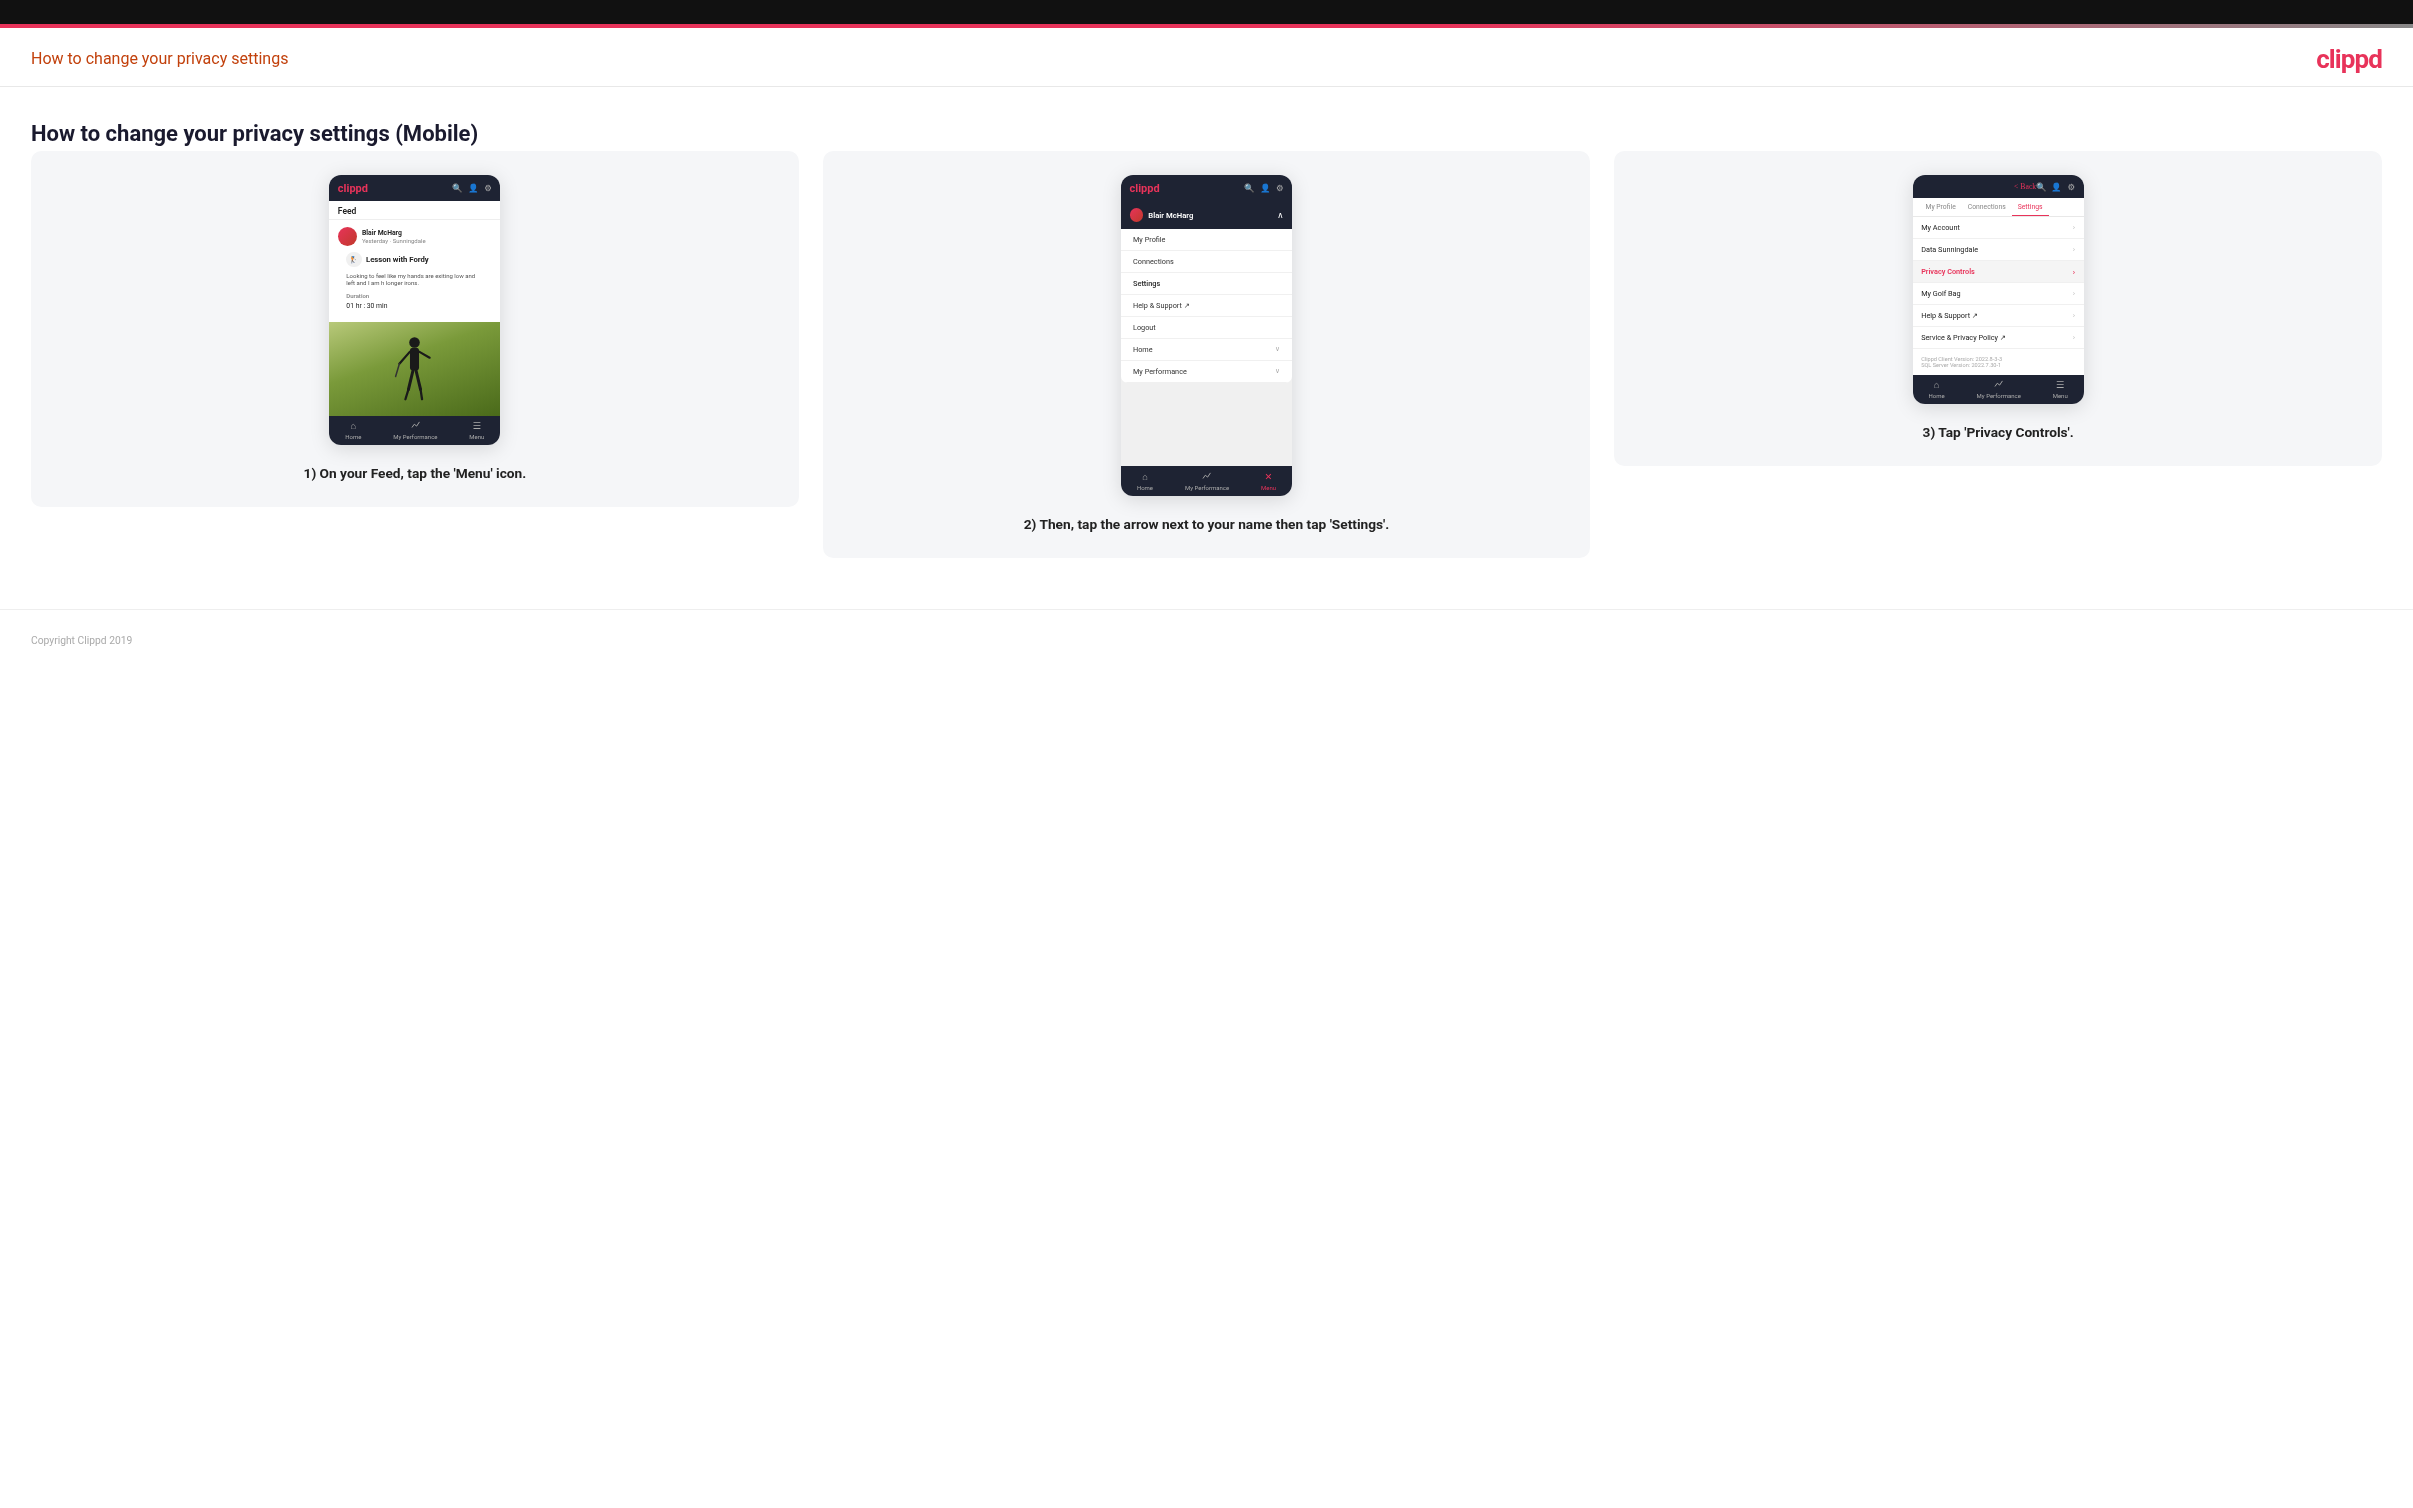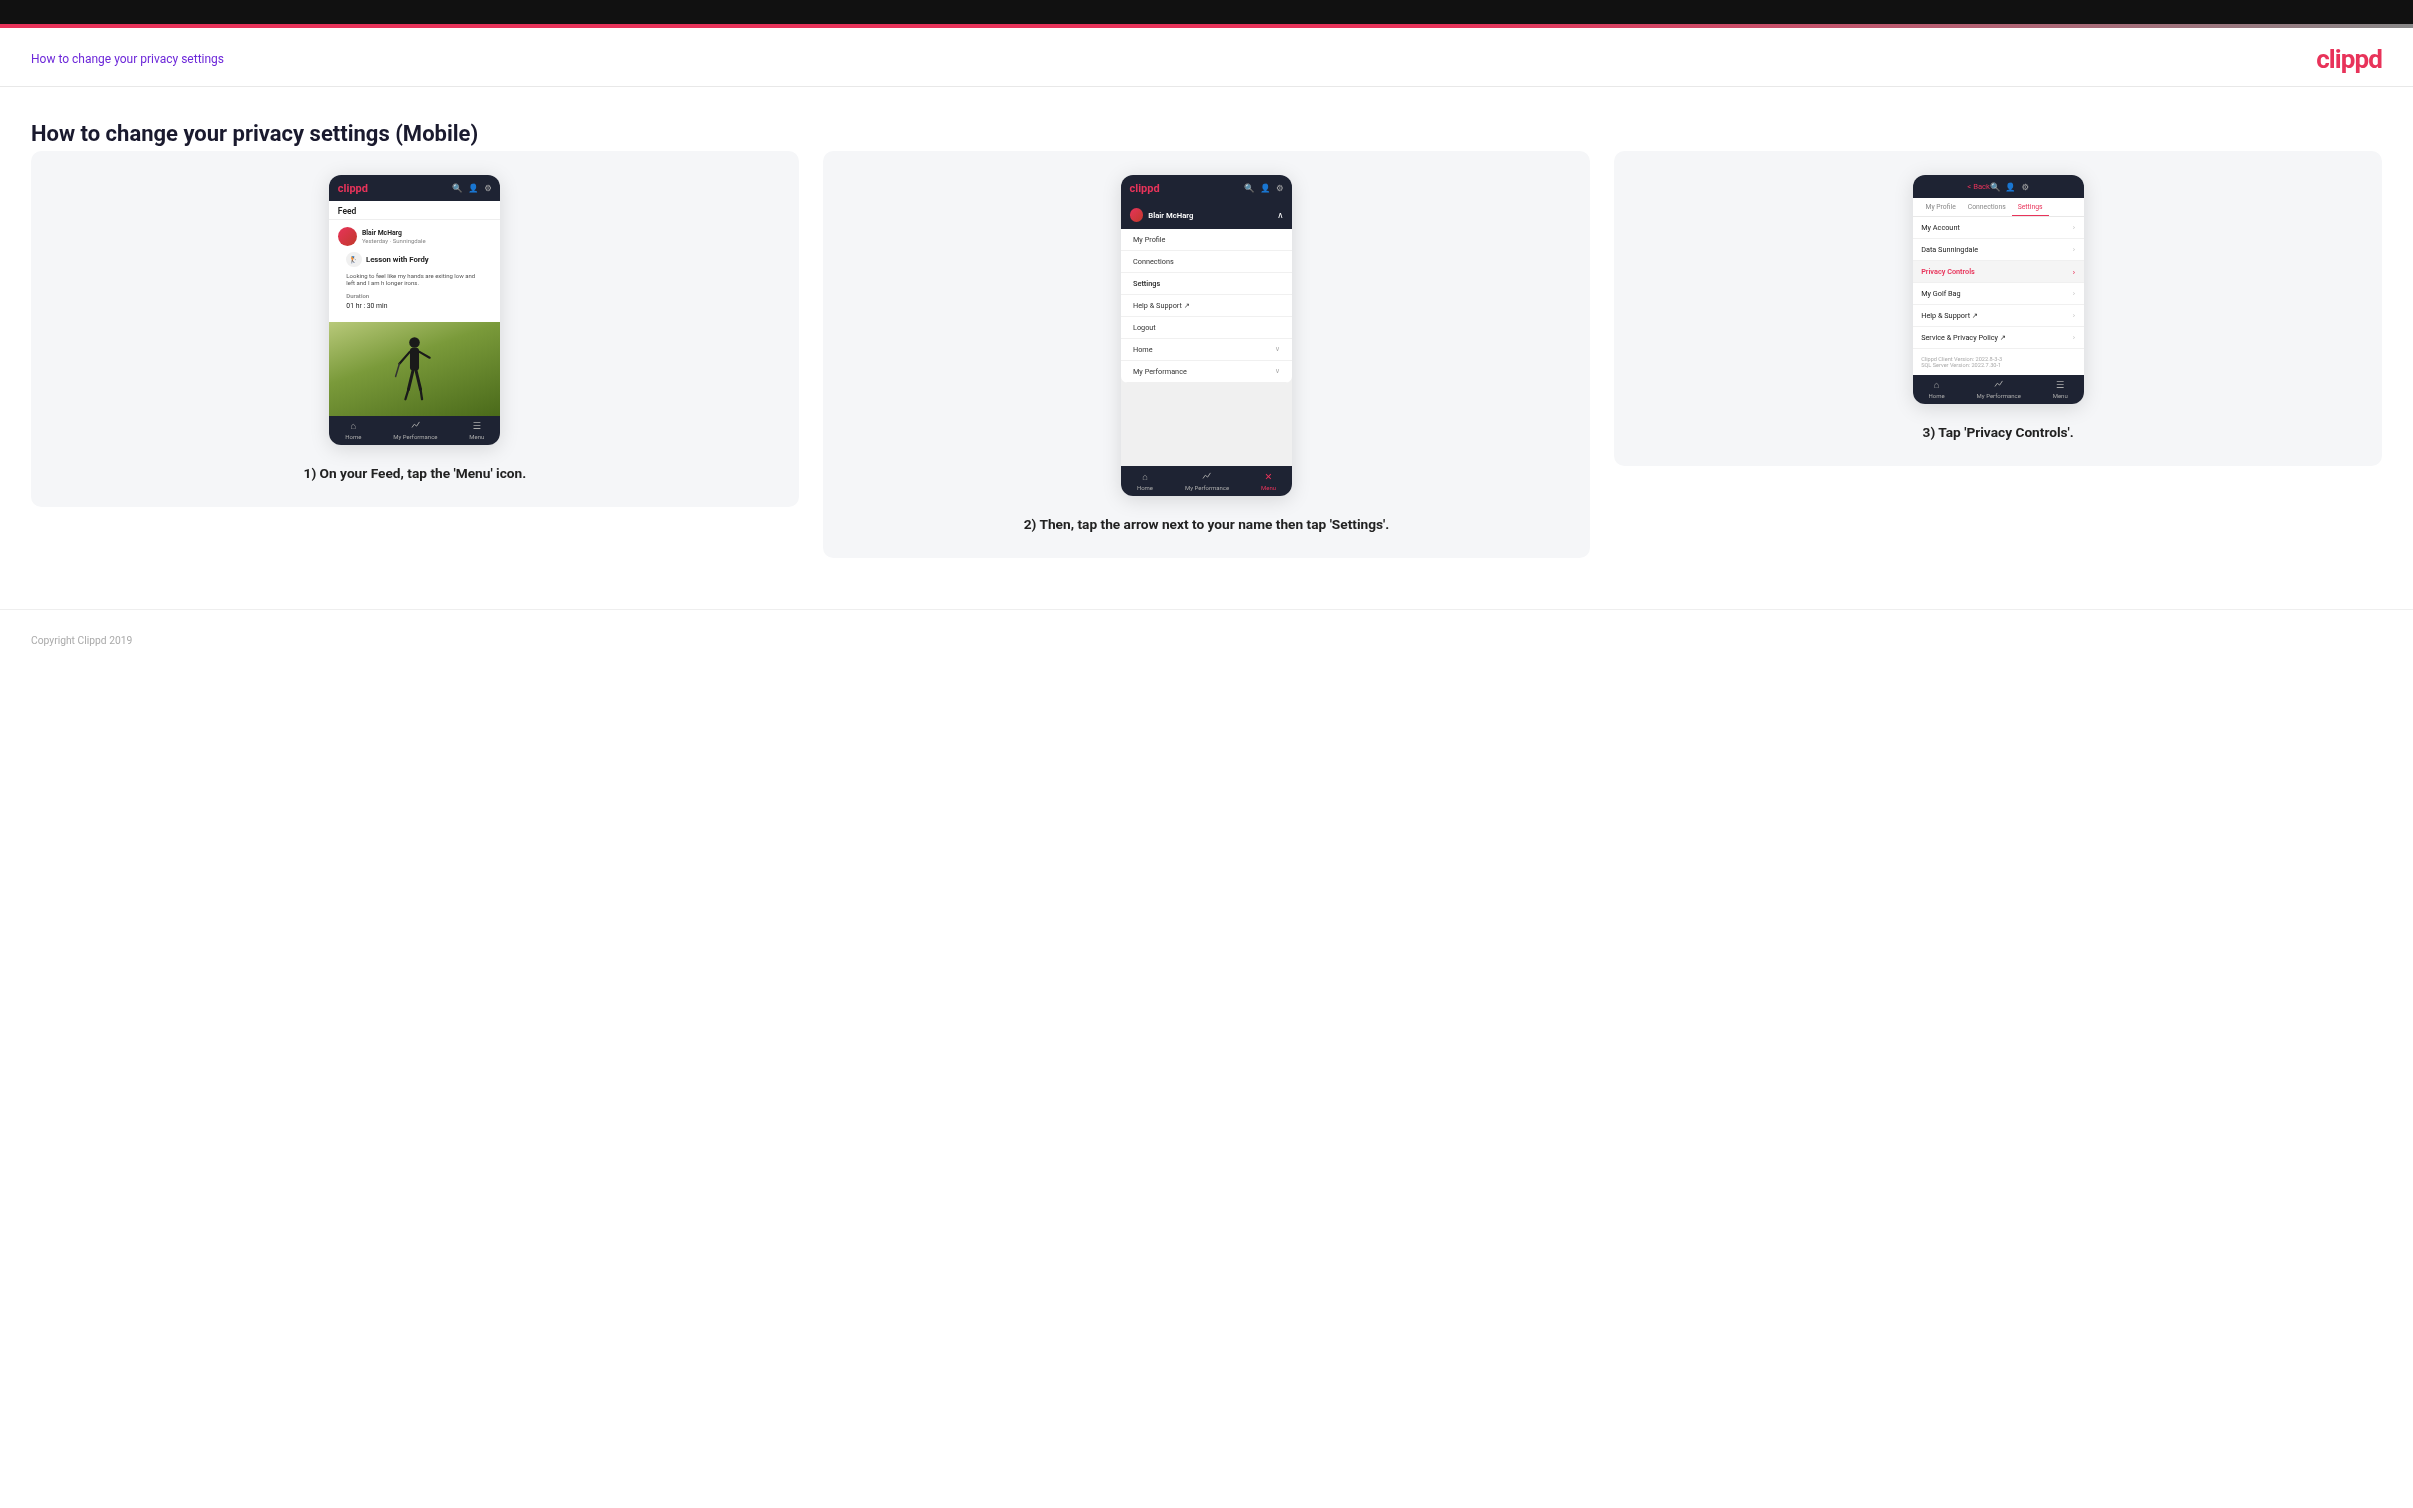--- a/index.html
+++ b/index.html
@@ -13,22 +13,22 @@
       background: #111;
     }
     .header {
       display: flex;
       align-items: center;
       justify-content: space-between;
       padding: 15.4px 31px 12px 31px;
       border-bottom: 0.9px solid #e8e8e8;
     }
     .header-title {
-      font-size: 12px;
-      color: #6d28d9;
+      font-size: 16px;
+      color: #c2410c;
     }
     .logo {
       font-size: 26px;
       font-weight: 700;
       color: #e8335a;
       letter-spacing: -0.9px;
     }
     .main-content {
       padding: 34px 31px 51px 31px;
     }
@@ -275,22 +275,23 @@
       color: #e8335a;
     }
     .settings-chevron {
       font-size: 7.7px;
       color: #bbb;
     }
     .back-row {
       background: #1e2333;
       display: flex;
       align-items: center;
-      justify-content: center;
+      justify-content: flex-end;
       padding: 6.8px 8.5px;
+      font-family: Liberation Serif, serif;
     }
     .back-btn {
       color: #e8335a;
       font-size: 7.7px;
       display: flex;
       align-items: center;
       gap: 2.6px;
     }
     .settings-version {
       font-size: 5.6px;

